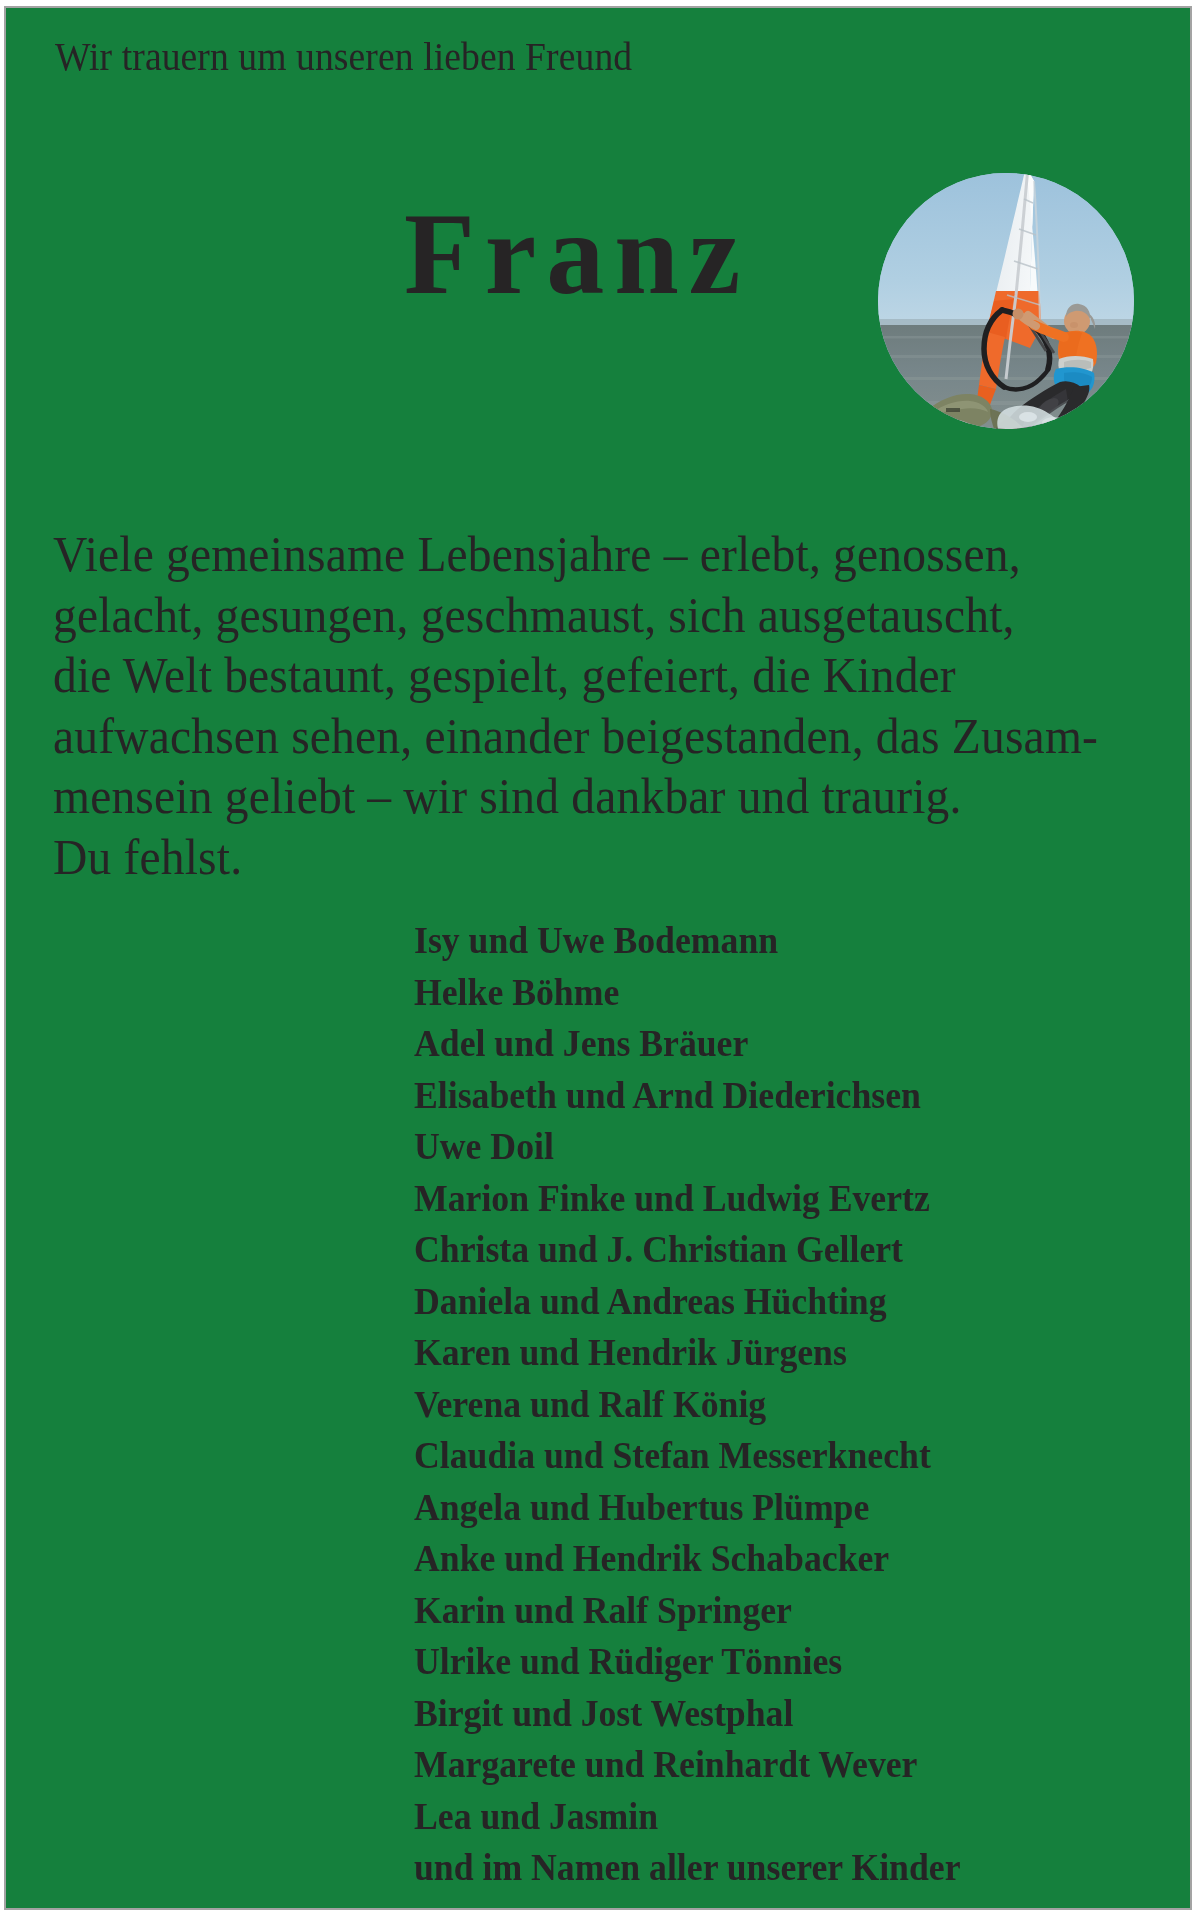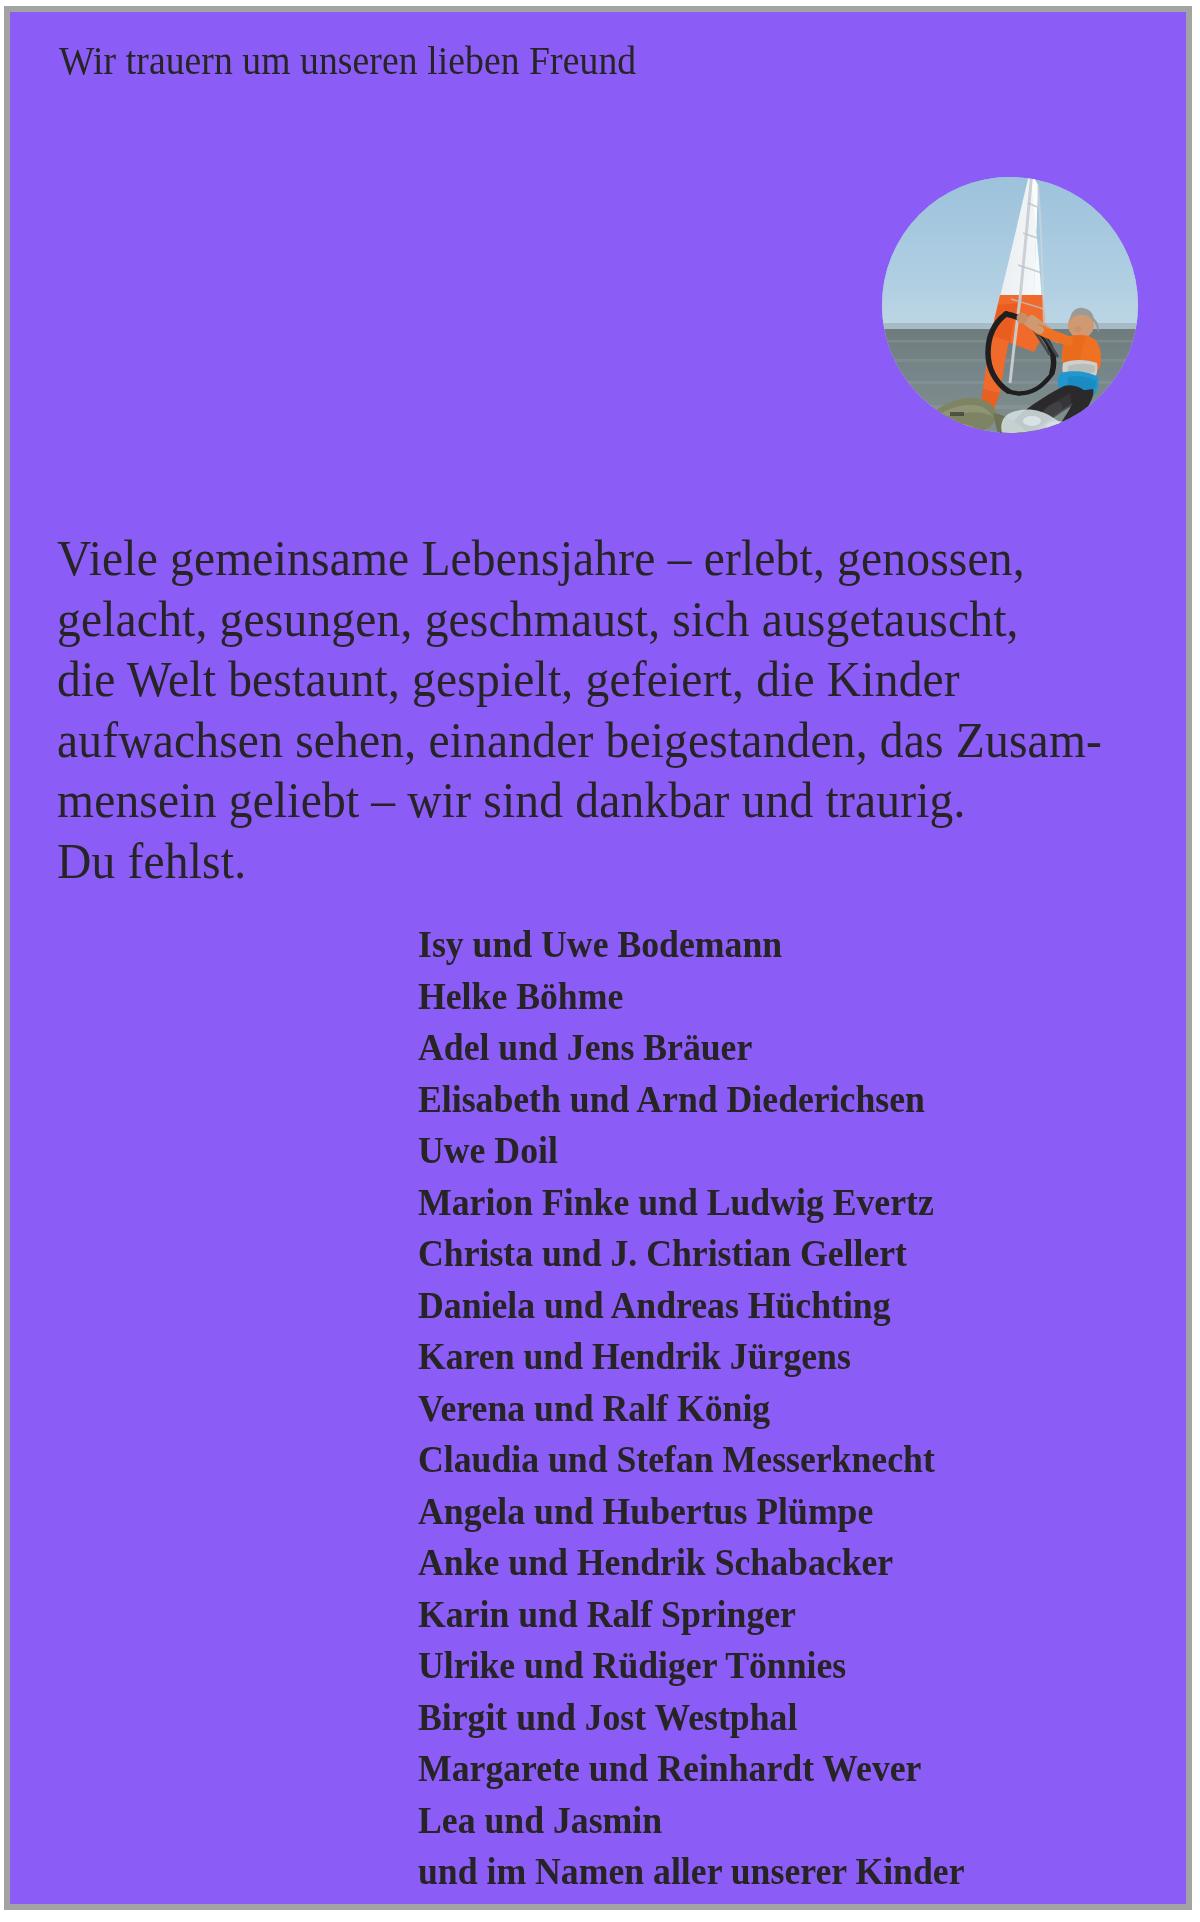--- a/index.html
+++ b/index.html
@@ -15,22 +15,22 @@
   }
 
   
   #obituary-card {
     position: absolute;
     left: 4px;
     top: 6px;
     width: 1188px;
     height: 1904px;
     box-sizing: border-box;
-    border: 6px solid #a3a3a3;
-    background: #8b5cf6;
+    border: 2px solid #a3a3a3;
+    background: #15803d;
     overflow: hidden;
   }
 
   
   #mourning-heading {
     position: absolute;
     left: 49px;
     top: 26px;
     font-size: 40px;
     line-height: 1.15;
@@ -110,20 +110,21 @@
     transform-origin: left center;
   }
 </style>
 </head>
 <body>
 
 <div id="obituary-card">
 
   <div id="mourning-heading">Wir trauern um unseren lieben Freund</div>
 
+  <div id="deceased-name">Franz</div>
 
   <div id="portrait-photo">
     <svg viewBox="0 0 256 256" preserveAspectRatio="xMidYMid slice">
       <defs>
         <linearGradient id="skyGrad" x1="0" y1="0" x2="0" y2="1">
           <stop offset="0%" stop-color="#9dc2dc"></stop>
           <stop offset="70%" stop-color="#b0cfe2"></stop>
           <stop offset="100%" stop-color="#bdd6e5"></stop>
         </linearGradient>
         <linearGradient id="seaGrad" x1="0" y1="0" x2="0" y2="1">

